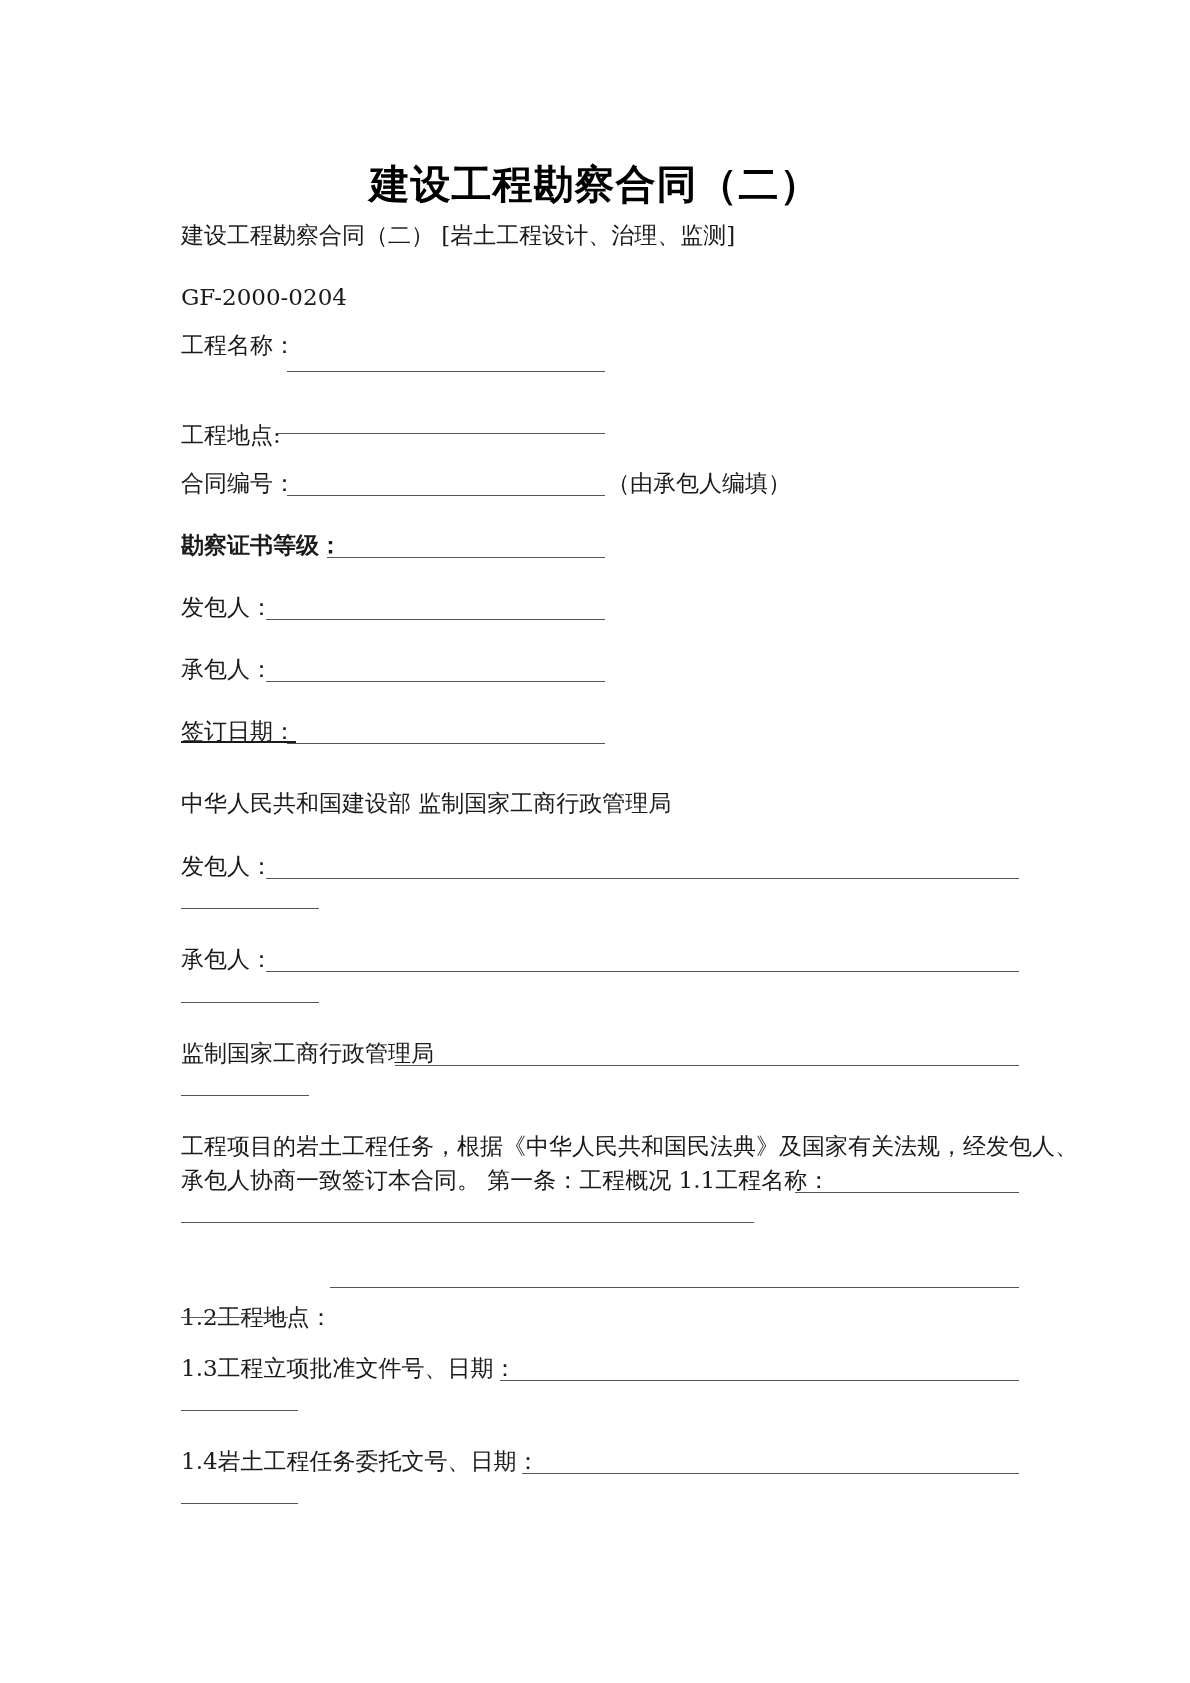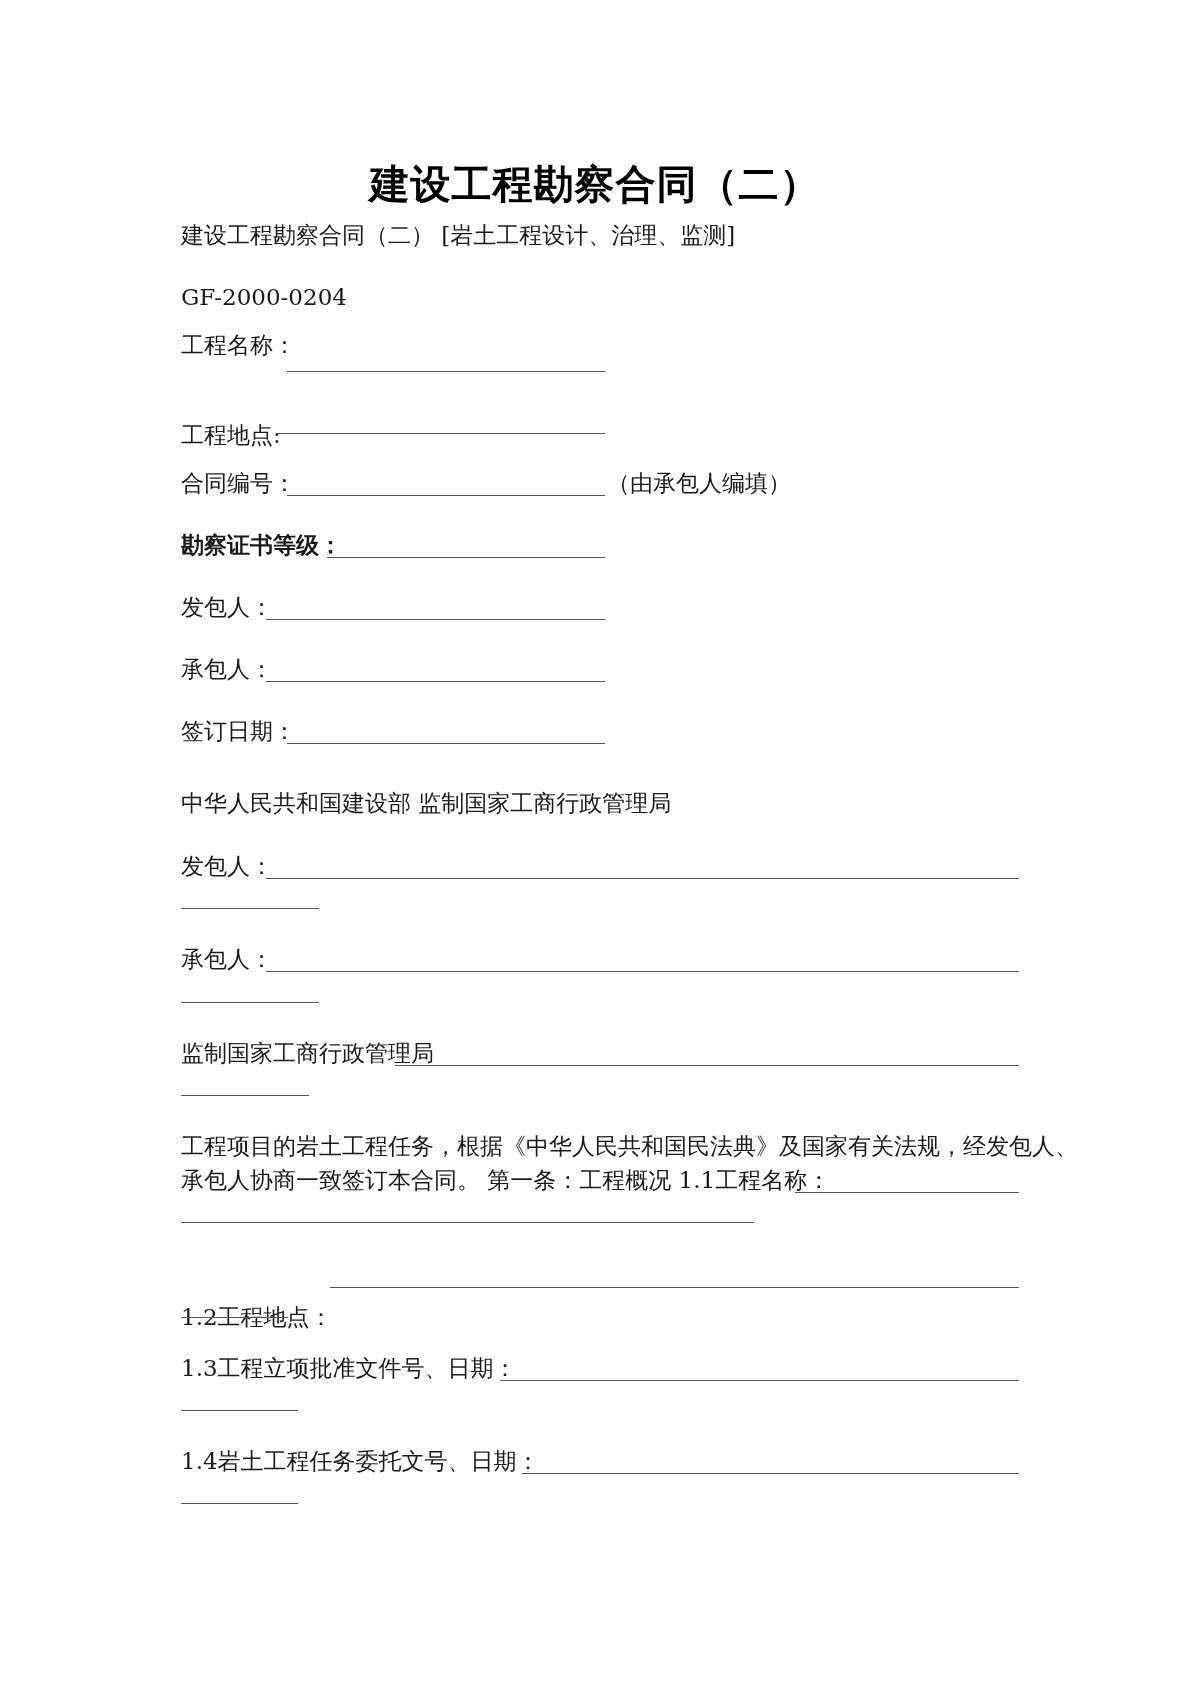--- a/index.html
+++ b/index.html
@@ -42,21 +42,21 @@
 <div class="line" style="top:594px;">
   <span>发包人：</span>
 </div>
 <div class="rule" style="left:266px; width:339px; top:619px;"></div>
 
 <div class="line" style="top:656px;">
   <span>承包人：</span>
 </div>
 <div class="rule" style="left:266px; width:339px; top:681px;"></div>
 
-<div class="line" style="top:718px;">
+<div class="line" style="top:718px;text-decoration:underline;">
   <span>签订日期：</span>
 </div>
 <div class="rule" style="left:287px; width:318px; top:743px;"></div>
 
 <div class="line" style="top:790px;">中华人民共和国建设部 监制国家工商行政管理局</div>
 
 <div class="line" style="top:853px;">
   <span>发包人：</span>
 </div>
 <div class="rule" style="left:266px; width:753px; top:878px;"></div>

